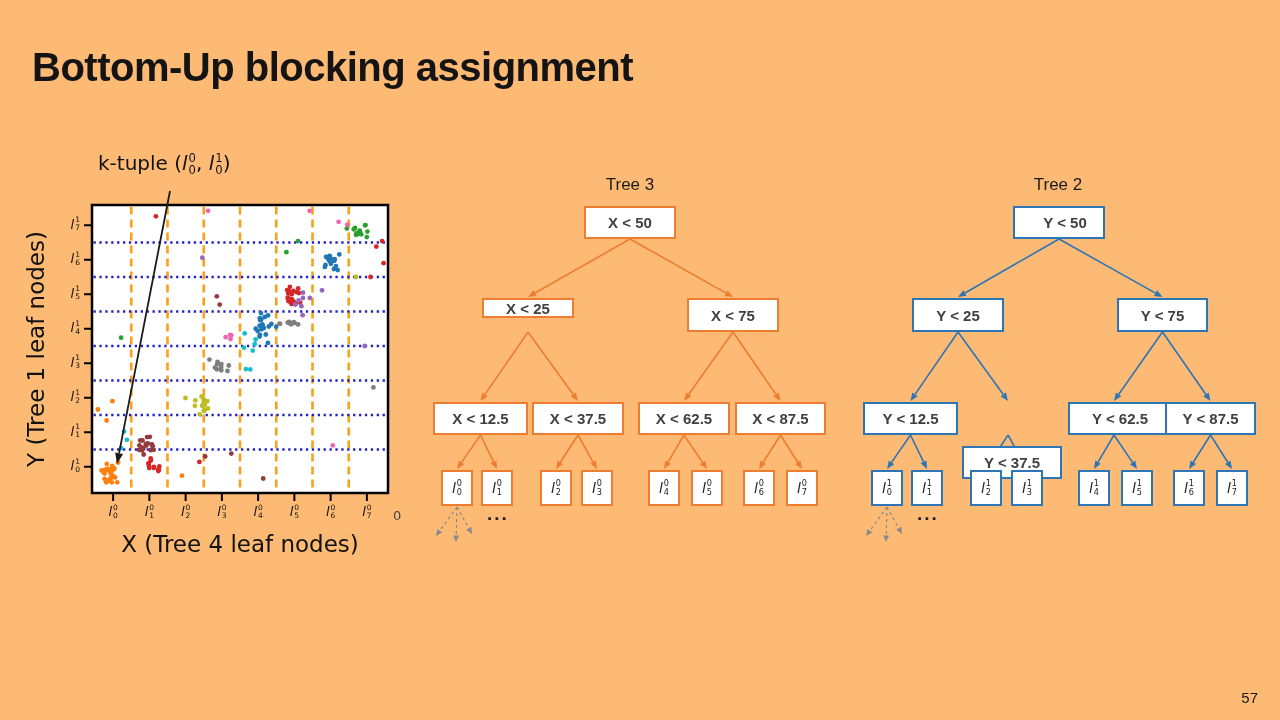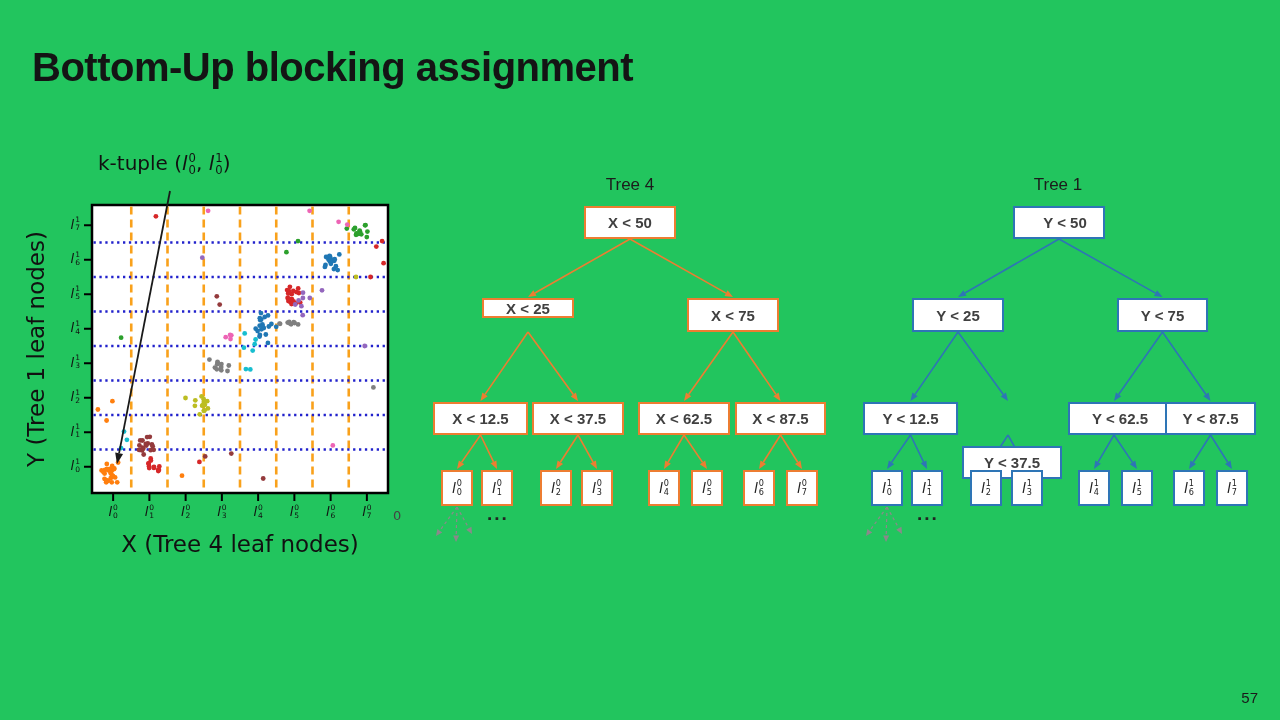--- a/index.html
+++ b/index.html
@@ -1,16 +1,16 @@
 <!DOCTYPE html>
 <html><head>
 <meta charset="utf-8">
 <style>
   html,body{margin:0;padding:0;background:#fff;}
-  #slide{position:relative;width:1280px;height:720px;background:#22c55e;overflow:hidden;
+  #slide{position:relative;width:1280px;height:720px;background:#fdba74;overflow:hidden;
          font-family:"Liberation Sans",sans-serif;}
   .abs{position:absolute;}
   #plot-svg{position:absolute;left:0;top:0;}
   #title{left:32px;top:18px;font-size:40px;font-weight:700;color:#141414;letter-spacing:-0.5px;}
   #annotation{left:98px;top:151px;font-size:20px;color:#111;white-space:nowrap;
               font-family:"DejaVu Sans",sans-serif;}
   #xlabel{left:92px;top:531px;width:296px;text-align:center;font-size:23px;color:#111;
           font-family:"DejaVu Sans",sans-serif;}
   #ylabel{left:36px;top:349px;transform:translate(-50%,-50%) rotate(-90deg);white-space:nowrap;
           font-size:23px;color:#111;font-family:"DejaVu Sans",sans-serif;}
@@ -386,22 +386,22 @@
         <i>l</i>
         <span class="ss">
           <span>1</span>
           <span>0</span>
         </span>
       </span>)</div>
   <div id="xlabel" class="abs">X (Tree 4 leaf nodes)</div>
   <div id="ylabel" class="abs">Y (Tree 1 leaf nodes)</div>
   <div id="partial-tick" class="abs">0</div>
 
-  <div id="tree0-title" class="abs ttitle">Tree 4</div>
-  <div id="tree1-title" class="abs ttitle">Tree 1</div>
+  <div id="tree0-title" class="abs ttitle">Tree 3</div>
+  <div id="tree1-title" class="abs ttitle">Tree 2</div>
   <div id="tree0-ellipsis" class="abs ellipsis">...</div>
   <div id="tree1-ellipsis" class="abs ellipsis">...</div>
 
   <div id="pageno" class="abs">57</div>
 <div class="tick-label abs" style="left: 99.125px; top: 504px; width: 28px; text-align: center;"><span class="mm">
         <i>l</i>
         <span class="ss">
           <span>0</span>
           <span>0</span>
         </span>

